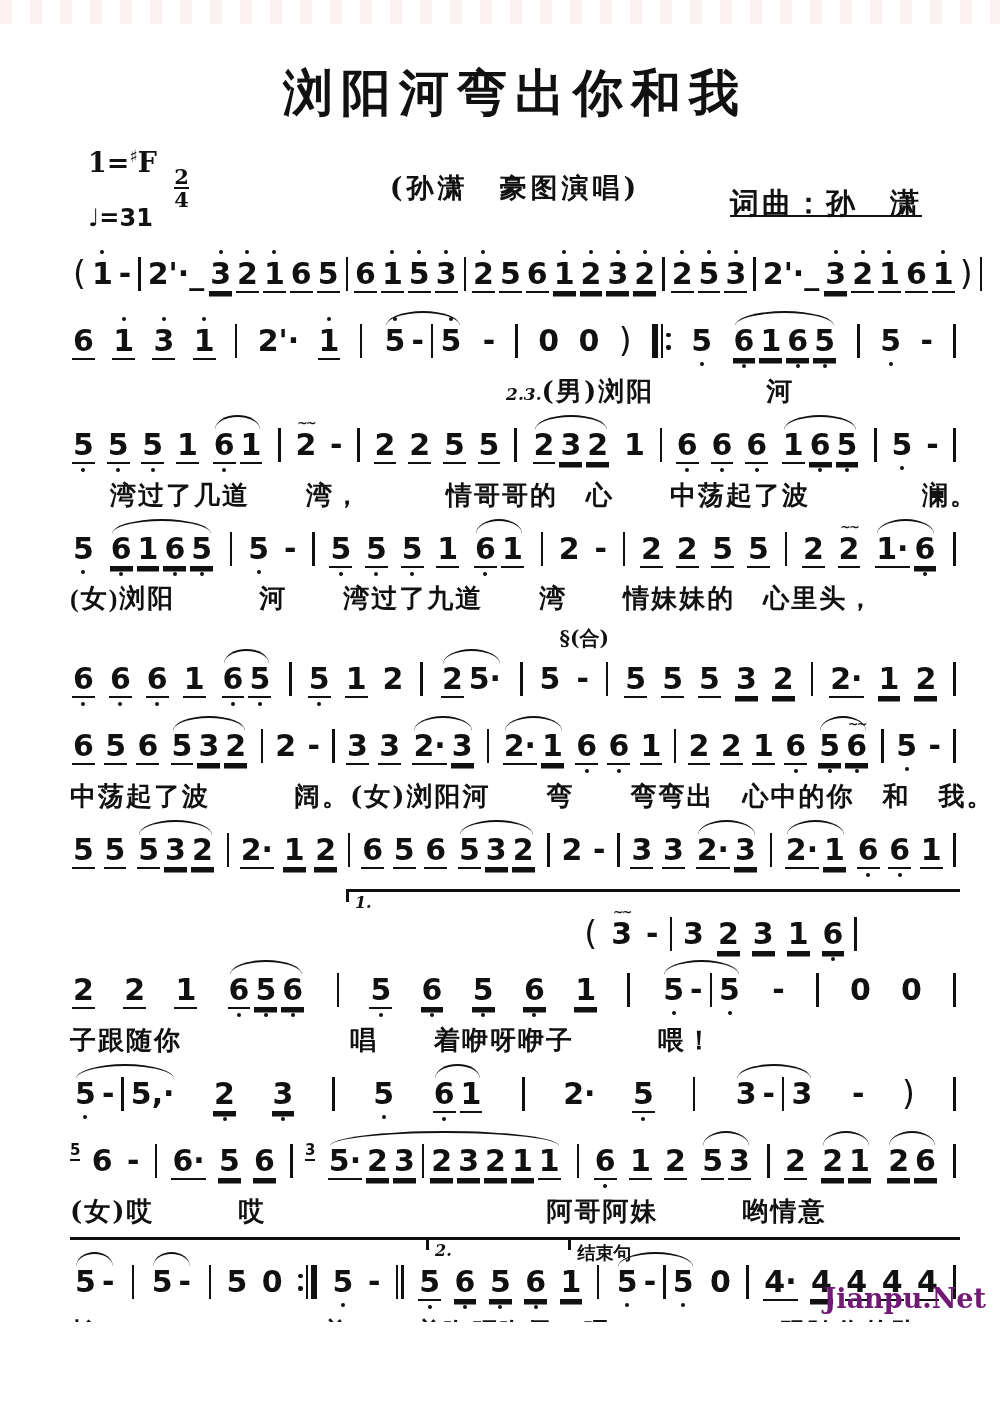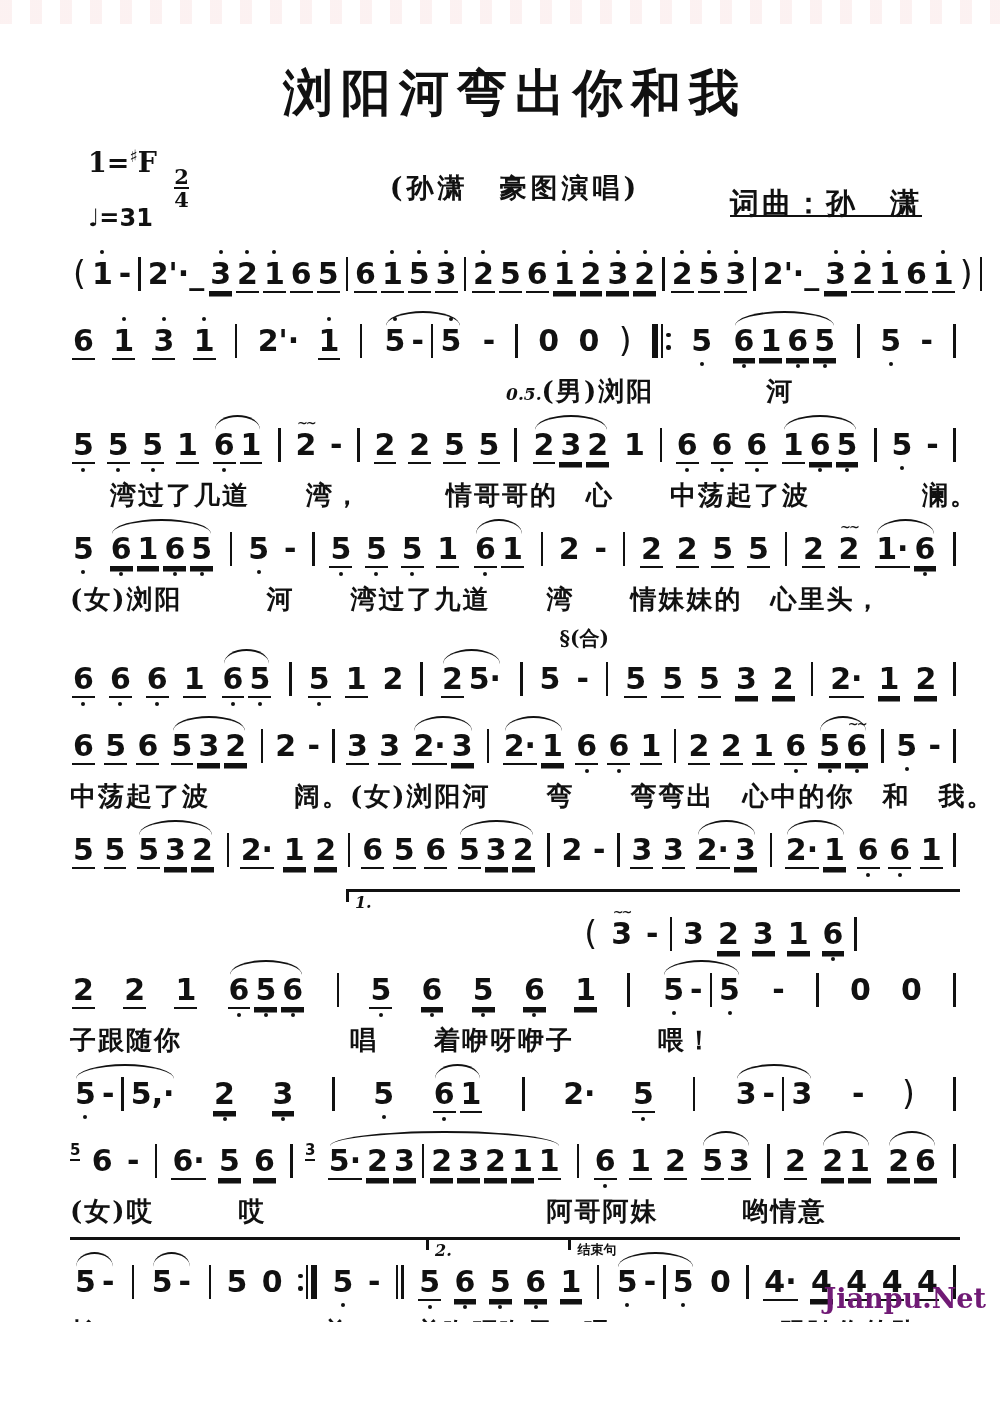--- a/index.html
+++ b/index.html
@@ -19,21 +19,21 @@
   .tempo{position:absolute;left:18px;top:196px;font:700 24px "DejaVu Sans",sans-serif;}
   .performers{position:absolute;left:0;right:0;top:162px;text-align:center;
         font:600 27px "DejaVu Serif",serif;letter-spacing:4px;}
   .credit{position:absolute;right:38px;top:176px;font:700 29px "DejaVu Serif",serif;letter-spacing:3px;text-decoration:underline;}
   
   .sys{position:relative;margin-bottom:9px;}
   .has-bracket{padding-top:17px;}
   .bracket{position:absolute;top:0;height:13px;border-top:3px solid #111;box-sizing:border-box;}
   .tickL{border-left:3px solid #111;}
   .blabel{position:absolute;left:6px;top:1px;font:italic 700 16px "DejaVu Serif",serif;}
-  .blabel.cjk{font-style:normal;font-size:13px;}
+  .blabel.cjk{font-style:normal;font-size:18px;}
   .above{font:700 20px "DejaVu Serif",serif;height:26px;}
   .notes{display:flex;align-items:flex-start;}
   .notes.main{justify-content:space-between;}
   .notes.upper{justify-content:flex-start;margin-bottom:-2px;}
   .notes.upper .tk{margin:0 6px;}
   .tk{display:inline-flex;flex-direction:column;align-items:center;margin:0 2px;}
   .ta,.tb{height:11px;display:flex;align-items:center;justify-content:center;gap:2px;}
   .tg{font:700 30px "DejaVu Sans",sans-serif;line-height:34px;padding:0 1px;}
   .u1{border-bottom:2.5px solid #111;}
   .u2{border-bottom:2.5px solid #111;box-shadow:0 3.5px 0 0 #111;}
@@ -434,21 +434,21 @@
           </span>
           <span class="tk">
             <span class="ta"></span>
             <span class="tg">-</span>
             <span class="tb"></span>
           </span>
           <span class="barwrap">
             <i class="bt"></i>
           </span>
         </div>
-        <div class="lyrics" style="padding-left: 49%;"><span class="sm">0.5.</span>(男)浏阳　　　　河</div>
+        <div class="lyrics" style="padding-left: 49%;"><span class="sm">2.3.</span>(男)浏阳　　　　河</div>
       </div>
       <div class="sys">
         <div class="notes main">
           <span class="tk">
             <span class="ta"></span>
             <span class="tg u1">5</span>
             <span class="tb">
               <i class="dot"></i>
             </span>
           </span>
@@ -771,21 +771,21 @@
               <span class="tg u2">6</span>
               <span class="tb">
                 <i class="dot"></i>
               </span>
             </span>
           </span>
           <span class="barwrap">
             <i class="bt"></i>
           </span>
         </div>
-        <div class="lyrics" style="padding-left: 0%;">(女)浏阳　　　河　　湾过了九道　　湾　　情妹妹的　心里头，</div>
+        <div class="lyrics" style="padding-left: 0%; font-family: Liberation Serif, serif;">(女)浏阳　　　河　　湾过了九道　　湾　　情妹妹的　心里头，</div>
       </div>
       <div class="sys">
         <div class="above" style="padding-left: 55%;">§(合)</div>
         <div class="notes main">
           <span class="tk">
             <span class="ta"></span>
             <span class="tg u1">6</span>
             <span class="tb">
               <i class="dot"></i>
             </span>

